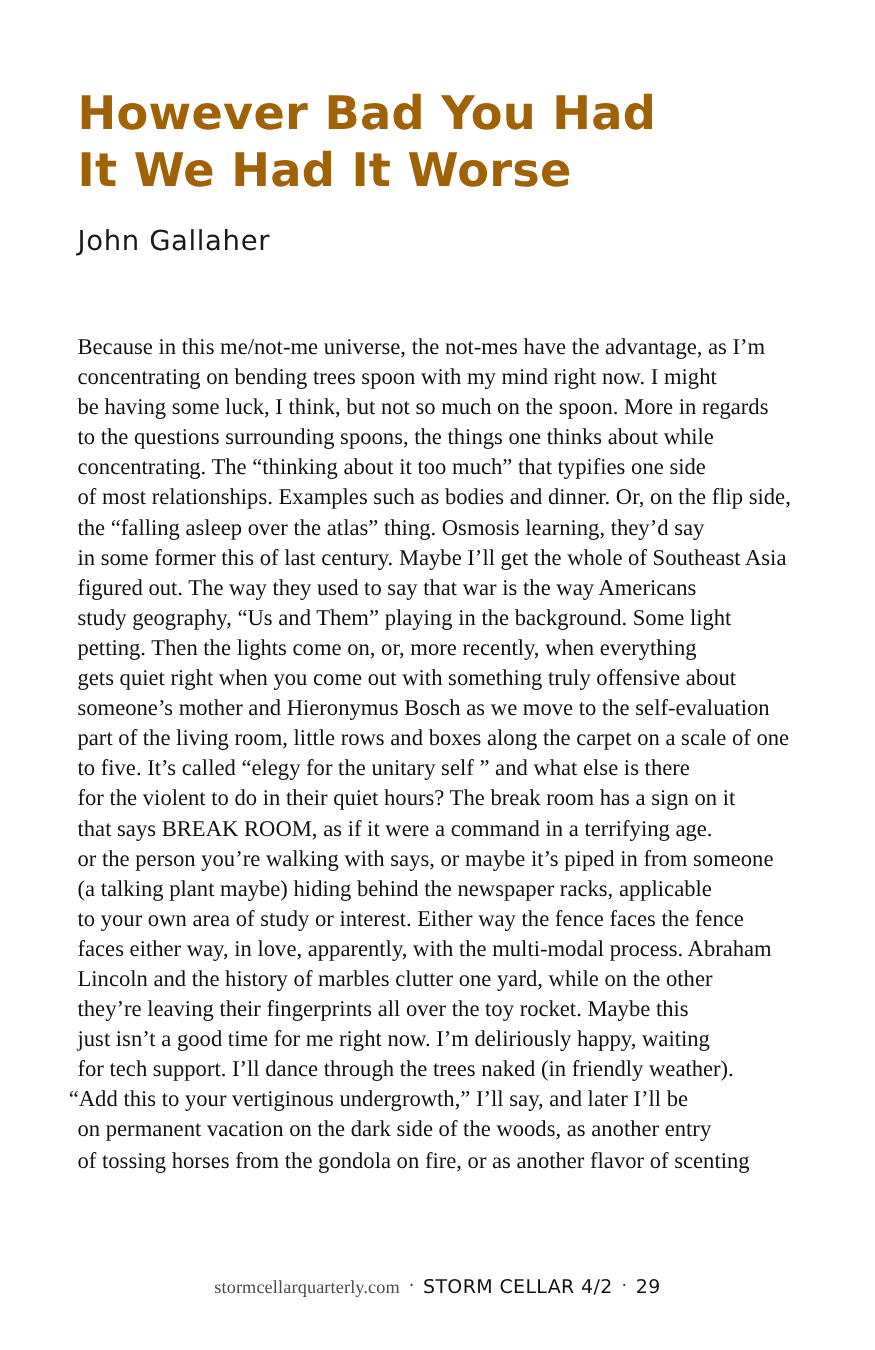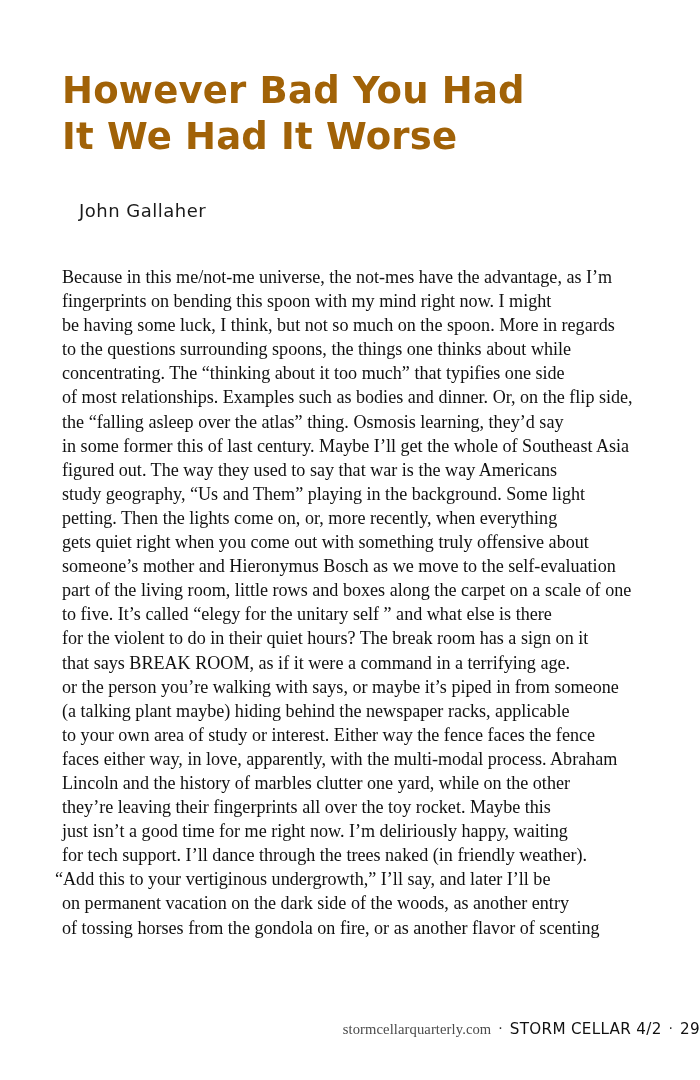--- a/index.html
+++ b/index.html
@@ -36,25 +36,25 @@
     font-size: 37px;
     line-height: 46px;
     letter-spacing: 0.2px;
     color: #a16207;
     margin: 0;
     white-space: pre-line;
   }
   .poem-author {
     font-family: "DejaVu Sans", "Liberation Sans", sans-serif;
     font-weight: 400;
-    font-size: 18px;
+    font-size: 22px;
     line-height: 24px;
     letter-spacing: 0.5px;
     color: #1a1a1a;
-    margin: 17px;
+    margin: 0;
     padding-top: 22px;
   }
 
   
   .poem-body {
     position: absolute;
     left: 62px;
     top: 265px;
     width: 600px;
     font-family: "Liberation Serif", "DejaVu Serif", serif;
@@ -70,21 +70,21 @@
   .poem-line.hang {
     margin-left: -7px;
   }
 
   
   .footer {
     position: absolute;
     left: 0;
     right: 0;
     top: 1020px;
-    text-align: right;
+    text-align: center;
     white-space: nowrap;
   }
   .footer-site {
     font-family: "Liberation Serif", "DejaVu Serif", serif;
     font-size: 14.6px;
     color: #4a4a4a;
     letter-spacing: 0.1px;
   }
   .footer-dot {
     font-family: "DejaVu Sans", "Liberation Sans", sans-serif;
@@ -113,21 +113,21 @@
 <div class="page">
 
   <div class="title-block">
     <h1 class="poem-title">However Bad You Had
 It We Had It Worse</h1>
     <p class="poem-author">John Gallaher</p>
   </div>
 
   <div class="poem-body">
       <div class="poem-line">Because in this me/not-me universe, the not-mes have the advantage, as I’m</div>
-      <div class="poem-line">fingerprints on bending this spoon with my mind right now. I might</div>
+      <div class="poem-line">concentrating on bending trees spoon with my mind right now. I might</div>
       <div class="poem-line">be having some luck, I think, but not so much on the spoon. More in regards</div>
       <div class="poem-line">to the questions surrounding spoons, the things one thinks about while</div>
       <div class="poem-line">concentrating. The “thinking about it too much” that typifies one side</div>
       <div class="poem-line">of most relationships. Examples such as bodies and dinner. Or, on the flip side,</div>
       <div class="poem-line">the “falling asleep over the atlas” thing. Osmosis learning, they’d say</div>
       <div class="poem-line">in some former this of last century. Maybe I’ll get the whole of Southeast Asia</div>
       <div class="poem-line">figured out. The way they used to say that war is the way Americans</div>
       <div class="poem-line">study geography, “Us and Them” playing in the background. Some light</div>
       <div class="poem-line">petting. Then the lights come on, or, more recently, when everything</div>
       <div class="poem-line">gets quiet right when you come out with something truly offensive about</div>

